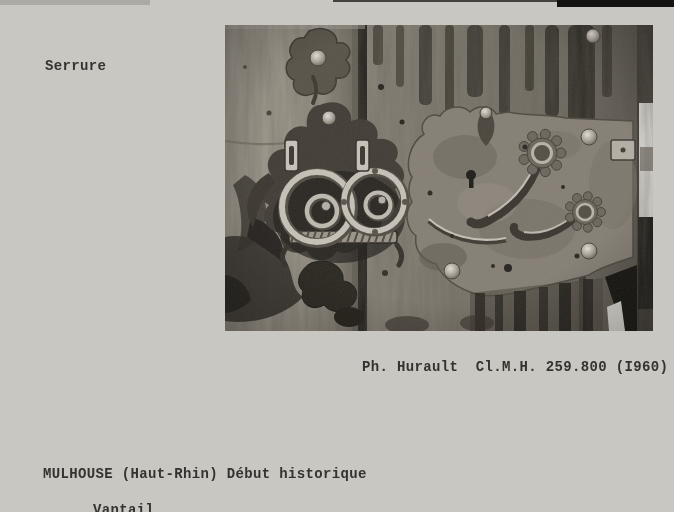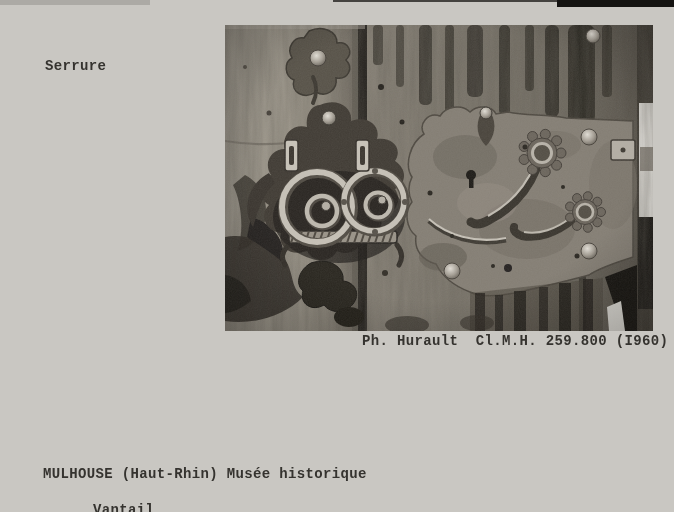--- a/index.html
+++ b/index.html
@@ -7,21 +7,21 @@
     width:674px;height:512px;position:relative;overflow:hidden;
     background:var(--card_bg,#c9c7c2);
     font-family:"Liberation Mono","DejaVu Sans Mono",monospace;
   }
   .type{
     position:absolute;color:var(--text,#35332f);
     font-size:14px;font-weight:700;letter-spacing:.35px;
     line-height:12px;white-space:pre;
   }
   .caption-top{left:45px;top:36px;}
-  .credit{left:362px;top:335px;}
+  .credit{left:362px;top:361px;}
   .caption-bottom{left:43px;top:444px;}
   .caption-bottom .indent{padding-left:50px;}
   .photo{
     position:absolute;left:225px;top:25px;width:428px;height:306px;margin:0;
     background:#6f6a61;
   }
   .photo svg{display:block;width:100%;height:100%;}
   .edge-thin{position:absolute;top:0;left:333px;width:341px;height:2px;background:#44423f;}
   .edge-block{position:absolute;top:0;left:557px;width:117px;height:7px;background:var(--scan_edge,#141311);}
   .edge-soft{position:absolute;top:0;left:0;width:150px;height:5px;background:rgba(70,68,64,.22);}
@@ -246,16 +246,16 @@
     </g>
 
     <rect width="428" height="306" filter="url(#grain)" opacity=".32"></rect>
     <rect width="428" height="306" fill="url(#vign)"></rect>
   </svg>
 </figure>
 
 <div class="type credit">Ph. Hurault  Cl.M.H. 259.800 (I960)</div>
 
 <div class="type caption-bottom">
-  <div>MULHOUSE (Haut-Rhin) Musée historique</div>
+  <div>MULHOUSE (Haut-Rhin) Début historique</div>
   <div class="indent">Vantail</div>
   
 </div>
 
 </body></html>

